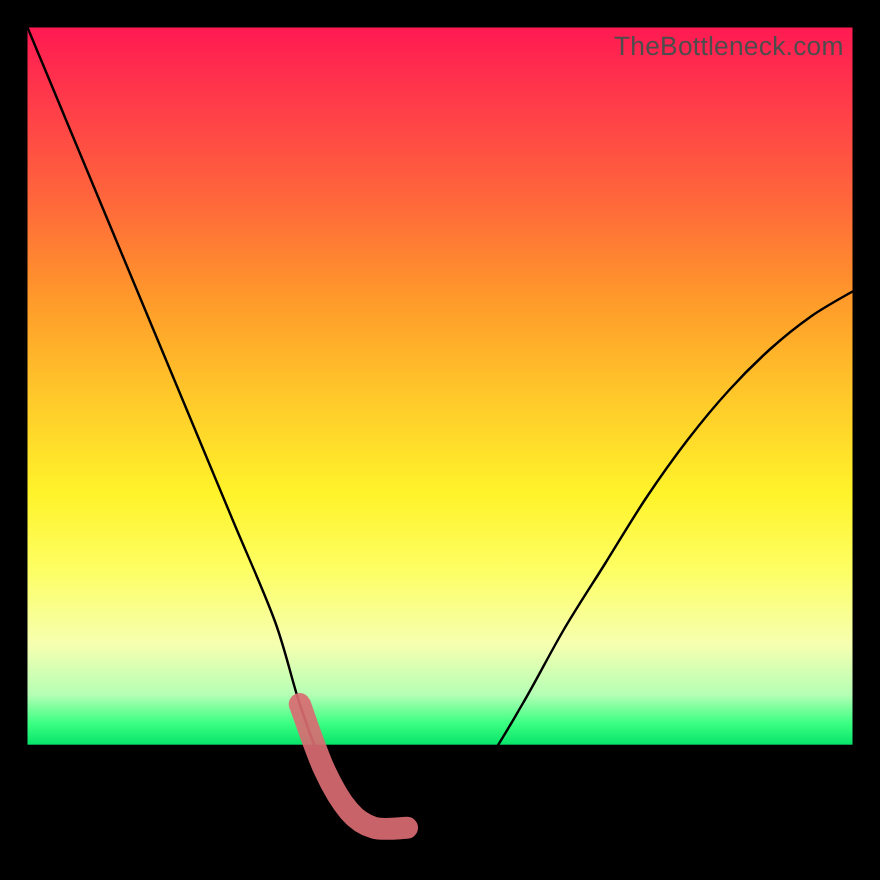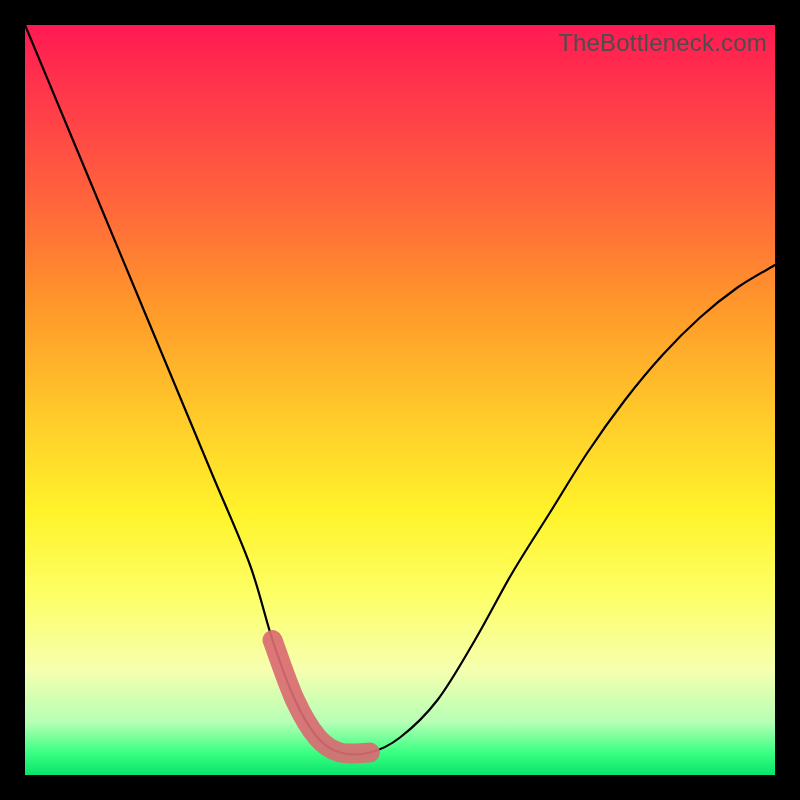--- a/index.html
+++ b/index.html
@@ -9,21 +9,21 @@
     height: 800px;
     background: #000;
     overflow: hidden;
     font-family: Arial, Helvetica, sans-serif;
   }
   .frame {
     position: absolute;
     left: 25px;
     top: 25px;
     width: 750px;
-    height: 750px;
+    height: 652px;
     background: linear-gradient(to bottom,
       #ff1a52 0%,
       #ff3a4a 10%,
       #ff6a3a 25%,
       #ff9a2a 38%,
       #ffca2a 52%,
       #fff32a 65%,
       #fdff66 76%,
       #f6ffb0 86%,
       #b5ffb5 93%,

